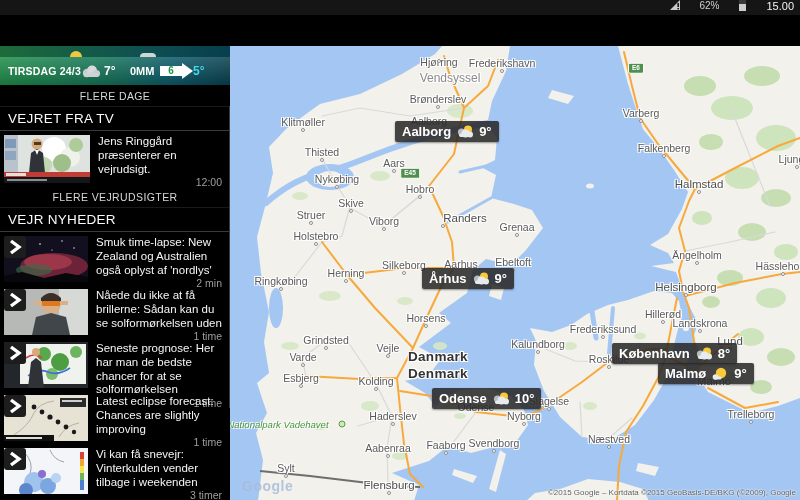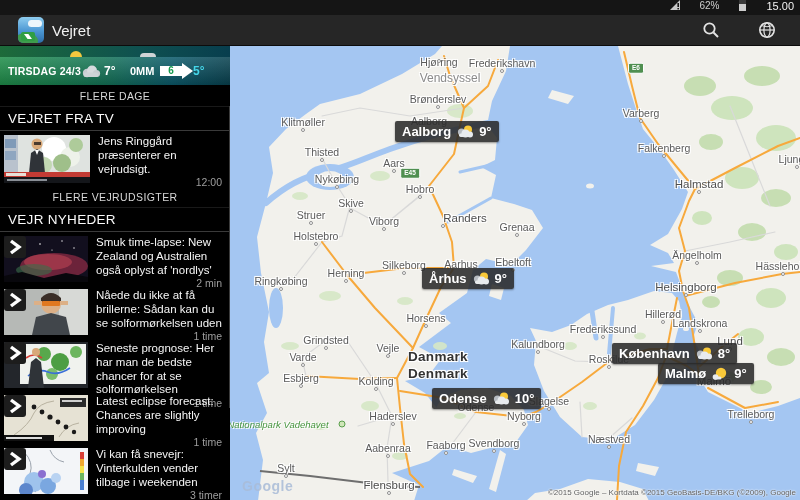--- a/index.html
+++ b/index.html
@@ -107,44 +107,20 @@
       <rect x="8.4" y="3" width="1.6" height="4" fill="#151515"></rect>
       <rect x="8.4" y="8" width="1.6" height="1.4" fill="#151515"></rect>
     </svg>
     <span class="st-txt">62%</span>
     <span class="batt">
         <span class="lvl"></span>
       </span>
     <span class="st-time">15.00</span>
   </div>
 
-  <div id="app-bar">
-    <div id="app-icon">
-      <span class="cloud"></span>
-        <span class="earth"></span>
-        <span class="tv2m"></span>
-    </div>
-    <span id="app-title">Vejret</span>
-    <div class="bar-actions">
-      <div class="icon-btn">
-        <svg width="20" height="20" viewBox="0 0 20 20">
-          <circle cx="8.5" cy="8.5" r="5.2" fill="none" stroke="#e3e3e3" stroke-width="1.8"></circle>
-          <line x1="12.5" y1="12.5" x2="17" y2="17" stroke="#e3e3e3" stroke-width="2"></line>
-        </svg>
-      </div>
-      <div class="icon-btn">
-        <svg width="20" height="20" viewBox="0 0 20 20">
-          <circle cx="10" cy="10" r="7.2" fill="none" stroke="#e3e3e3" stroke-width="1.6"></circle>
-          <ellipse cx="10" cy="10" rx="3.1" ry="7.2" fill="none" stroke="#e3e3e3" stroke-width="1.2"></ellipse>
-          <line x1="2.8" y1="10" x2="17.2" y2="10" stroke="#e3e3e3" stroke-width="1.2"></line>
-          <path d="M4,5.5 Q10,8 16,5.5" fill="none" stroke="#e3e3e3" stroke-width="1"></path>
-        </svg>
-      </div>
-    </div>
-  </div>
 
   <aside id="sidebar">
     <div id="strip-partial">
       <span class="sun-sliver"></span>
       <span class="gray-sliver"></span>
     </div>
 
     <div id="forecast-strip">
       <span class="fs" id="f-day">TIRSDAG 24/3</span>
       <span class="fs" id="f-cloud">

